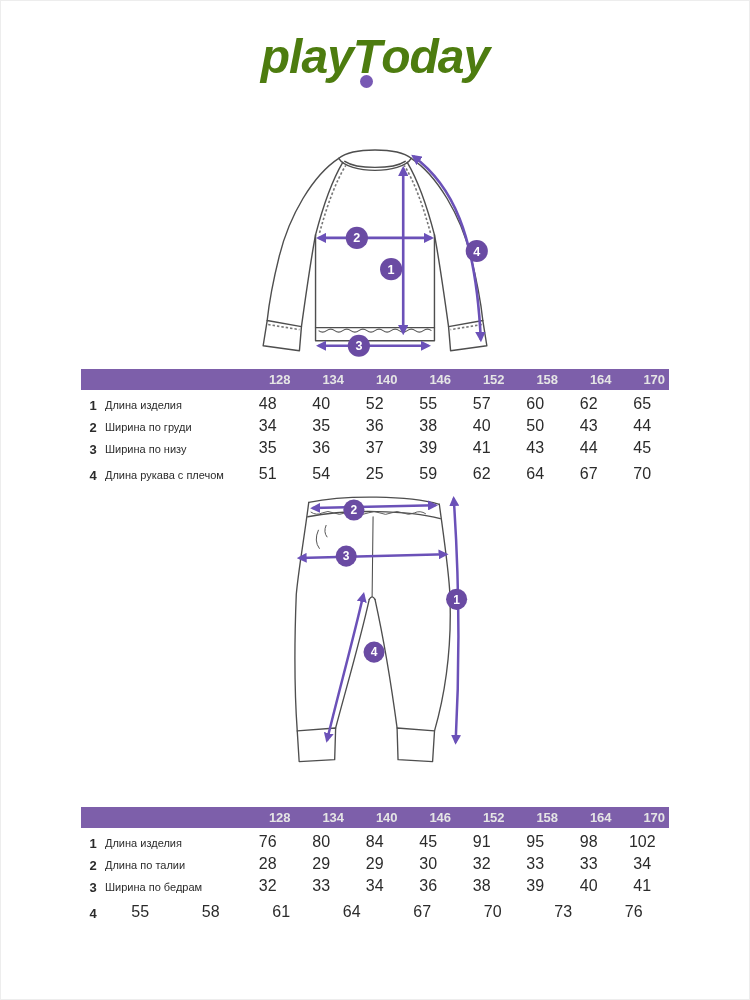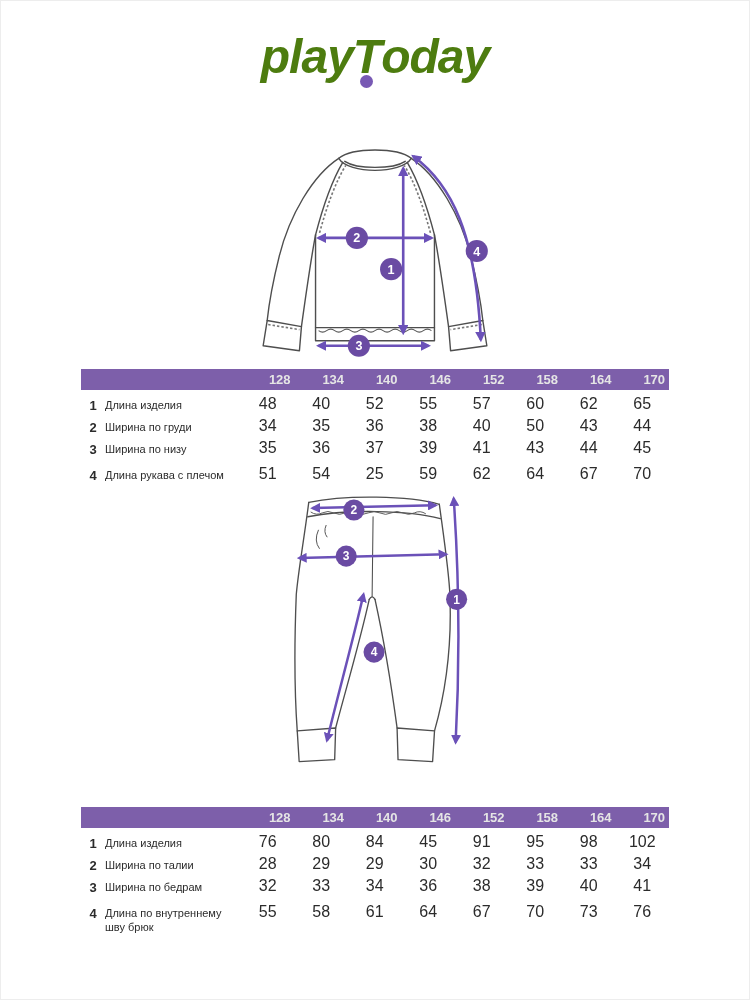--- a/index.html
+++ b/index.html
@@ -229,21 +229,21 @@
           <div class="st-val">80</div>
           <div class="st-val">84</div>
           <div class="st-val">45</div>
           <div class="st-val">91</div>
           <div class="st-val">95</div>
           <div class="st-val">98</div>
           <div class="st-val">102</div>
         </div>
         <div class="st-row">
           <div class="st-num">2</div>
-          <div class="st-label">Ширина по талии</div>
+          <div class="st-label">Длина по талии</div>
           <div class="st-val">28</div>
           <div class="st-val">29</div>
           <div class="st-val">29</div>
           <div class="st-val">30</div>
           <div class="st-val">32</div>
           <div class="st-val">33</div>
           <div class="st-val">33</div>
           <div class="st-val">34</div>
         </div>
         <div class="st-row">
@@ -253,21 +253,20 @@
           <div class="st-val">33</div>
           <div class="st-val">34</div>
           <div class="st-val">36</div>
           <div class="st-val">38</div>
           <div class="st-val">39</div>
           <div class="st-val">40</div>
           <div class="st-val">41</div>
         </div>
         <div class="st-row">
           <div class="st-num">4</div>
-          <div class="st-label">Длина по внутреннему шву брюк</div>
           <div class="st-val">55</div>
           <div class="st-val">58</div>
           <div class="st-val">61</div>
           <div class="st-val">64</div>
           <div class="st-val">67</div>
           <div class="st-val">70</div>
           <div class="st-val">73</div>
           <div class="st-val">76</div>
         </div>
       </div>

